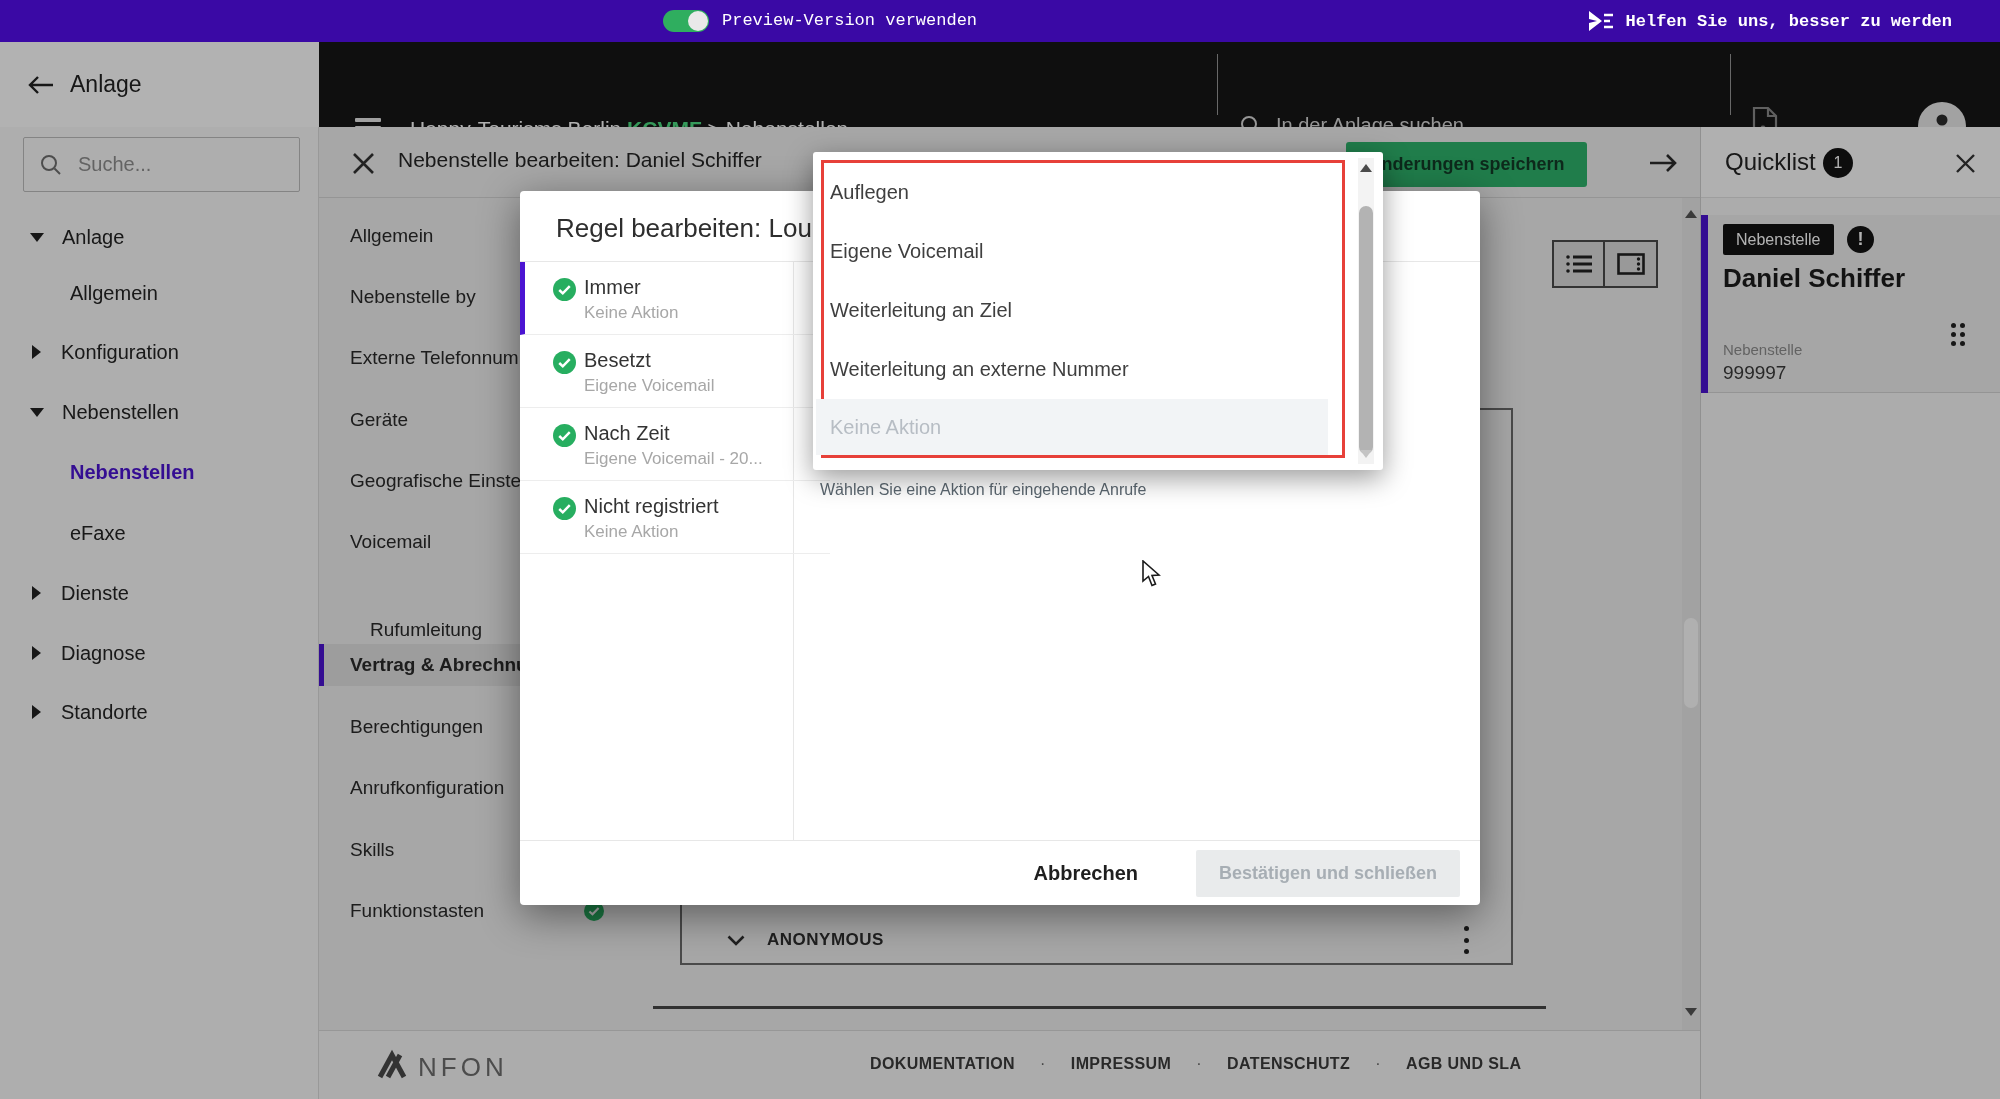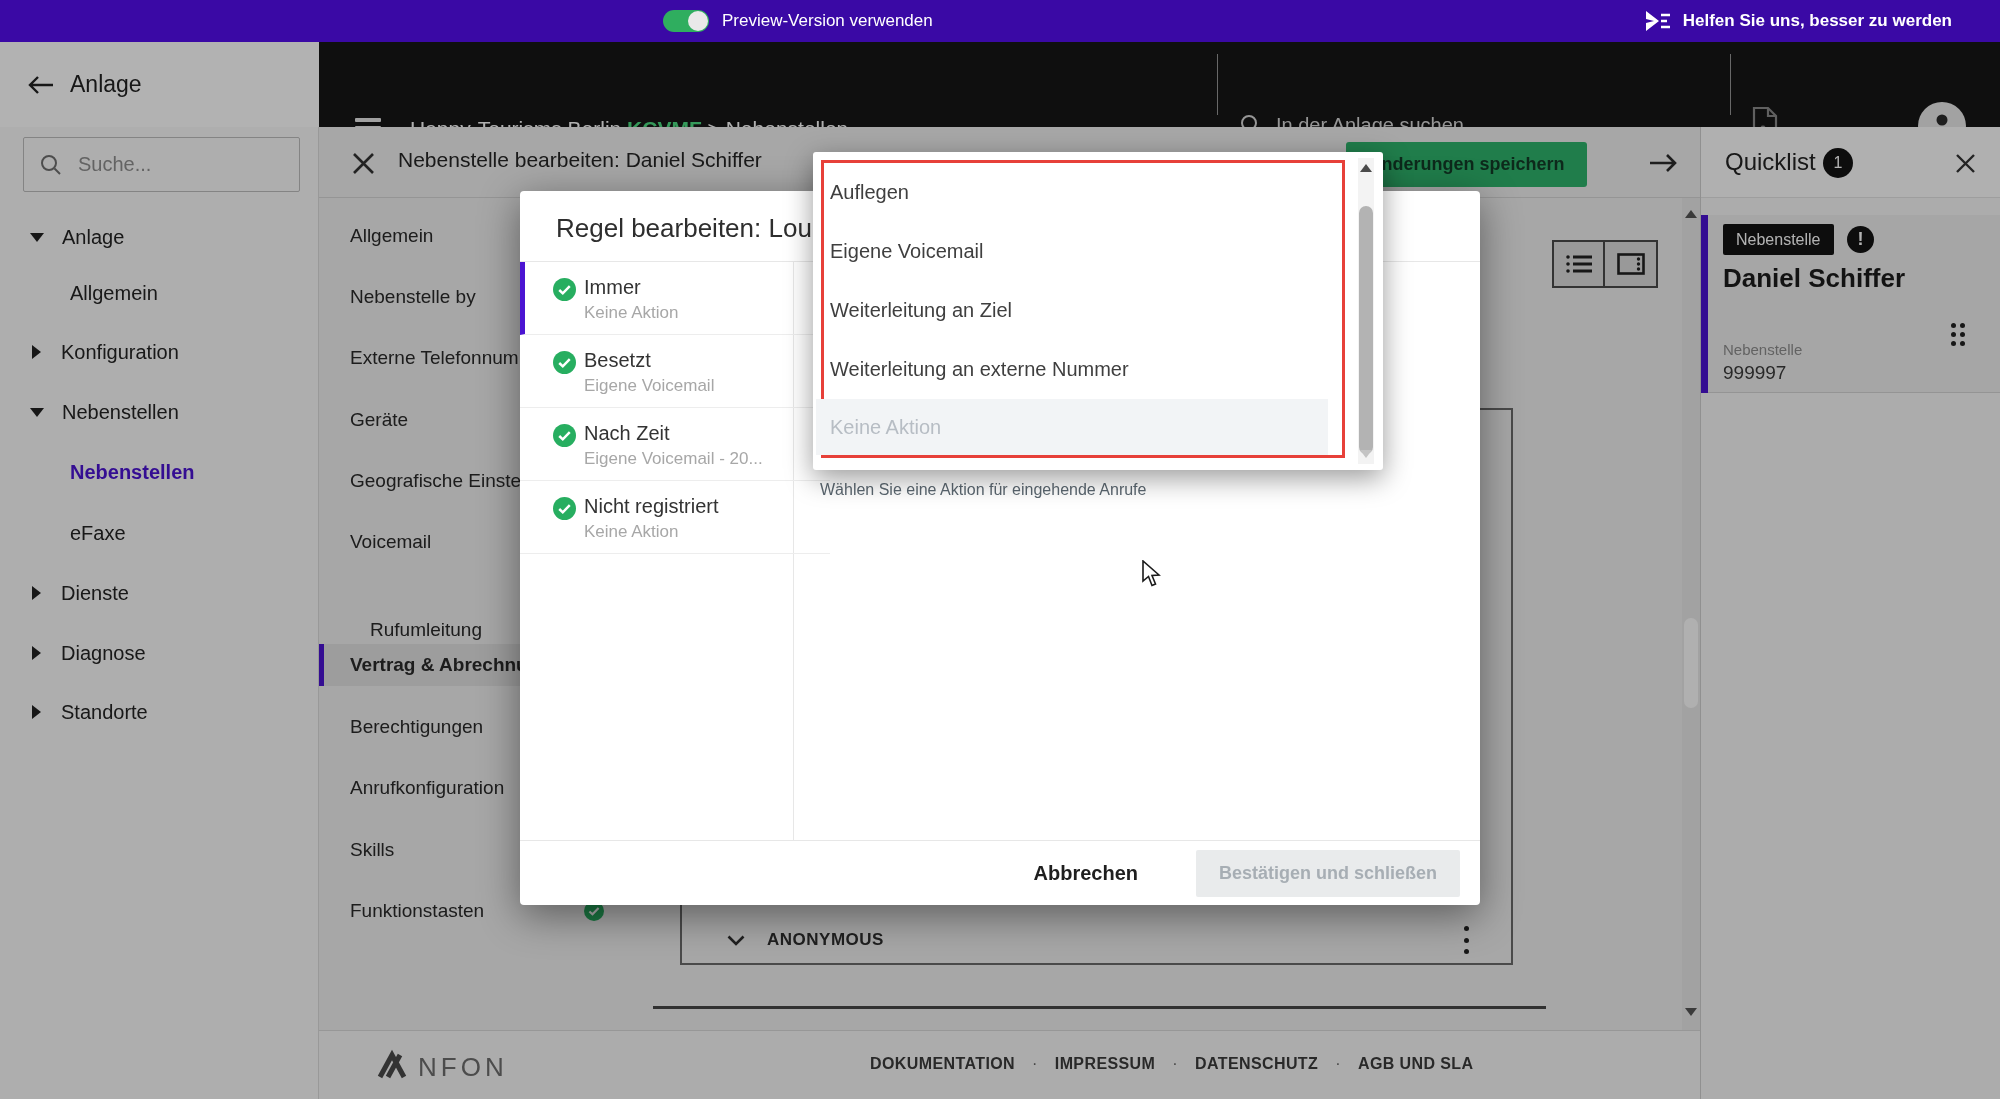--- a/index.html
+++ b/index.html
@@ -5,35 +5,35 @@
   * { margin:0; padding:0; box-sizing:border-box; }
   html,body { background:#555; }
   .screen {
     position:relative; width:2000px; height:1099px; overflow:hidden;
     font-family:"Liberation Sans", sans-serif; background:#efefef;
   }
   .abs { position:absolute; }
   .nowrap { white-space:nowrap; }
 
   
-  .topbar { position:absolute; left:0; top:0; width:2000px; height:42px; background:#3a09a5; z-index:55; }
+  .topbar { position:absolute; left:0; top:0; width:2000px; height:42px; background:#3a09a5; z-index:55;font-family:Liberation Mono, monospace; }
   .toggle-pill { position:absolute; left:663px; top:10px; width:46px; height:22px; border-radius:11px; background:#2fae5f; }
   .toggle-knob { position:absolute; right:1px; top:1px; width:20px; height:20px; border-radius:50%; background:#e9e9e9; }
   .topbar-label { position:absolute; top:11px; font-size:17px; color:#fff; white-space:nowrap; }
   .help-wrap { position:absolute; right:48px; top:9px; display:flex; align-items:center; gap:12px; color:#fff; font-weight:700; font-size:17px; }
 
   
   .header { position:absolute; left:0; top:42px; width:2000px; height:85px; background:#161616; }
   .anlage-header { position:absolute; left:0; top:0; width:319px; height:85px; background:#ffffff; display:flex; align-items:center; gap:16px; padding-left:28px; color:#222; font-size:23px; }
   .hamburger { position:absolute; left:355px; top:76px; width:26px; height:20px; display:flex; flex-direction:column; justify-content:space-between; cursor:pointer; }
   .hamburger div { height:3.5px; background:#e6e6e6; border-radius:1px; }
   .breadcrumb { position:absolute; left:410px; top:75px; font-size:21px; color:#fdfdfd; white-space:nowrap; }
   .bc-green { color:#4cdc81; font-weight:600; }
   .hdr-divider { position:absolute; top:12px; width:1px; height:61px; background:rgba(255,255,255,0.55); }
-  .hdr-search { position:absolute; left:1240px; top:72px; display:flex; align-items:flex-start; gap:14px; color:#d7d7d7; font-size:20px; white-space:nowrap; }
+  .hdr-search { position:absolute; left:1240px; top:72px; display:flex; align-items:center; gap:14px; color:#d7d7d7; font-size:20px; white-space:nowrap; }
   .avatar { position:absolute; left:1918px; top:60px; width:48px; height:48px; border-radius:50%; background:#e8e8e8; display:flex; align-items:center; justify-content:center; }
 
   
   .sidebar { position:absolute; left:0; top:127px; width:319px; height:972px; background:#fafafa; border-right:1px solid #dcdcdc; }
   .side-search { position:absolute; left:23px; top:10px; width:277px; height:55px; border:1px solid #bdbdbd; border-radius:2px; display:flex; align-items:center; gap:16px; padding-left:16px; color:#8f8f8f; font-size:20px; background:transparent; }
   .tree-item { position:absolute; left:0; width:319px; height:34px; display:flex; align-items:center; font-size:20px; color:#242424; cursor:pointer; }
   .tri-down { width:0; height:0; border-left:7px solid transparent; border-right:7px solid transparent; border-top:9px solid #222; margin-left:30px; margin-right:18px; }
   .tri-right { width:0; height:0; border-top:7px solid transparent; border-bottom:7px solid transparent; border-left:9px solid #222; margin-left:32px; margin-right:20px; }
   .tree-indent { margin-left:70px; }
   .tree-selected { color:#4b14d2; font-weight:700; }
@@ -52,21 +52,21 @@
   .main-scrollbar { position:absolute; left:1682px; top:198px; width:18px; height:832px; background:#e9e9e9; }
   .sb-thumb { position:absolute; left:2px; top:420px; width:14px; height:90px; background:#fdfdfd; border-radius:7px; }
   .tri-up-sm { width:0; height:0; border-left:6px solid transparent; border-right:6px solid transparent; border-bottom:8px solid #555; position:absolute; left:3px; top:12px; }
   .tri-dn-sm { width:0; height:0; border-left:6px solid transparent; border-right:6px solid transparent; border-top:8px solid #555; position:absolute; left:3px; bottom:14px; }
   .view-toggle { position:absolute; left:1552px; top:240px; display:flex; }
   .view-toggle .vt-cell { width:53px; height:48px; border:2px solid #4a4a4a; background:#dcdcdc; display:flex; align-items:center; justify-content:center; cursor:pointer; }
   .view-toggle .vt-cell + .vt-cell { border-left:none; }
 
   
   .footer { position:absolute; left:319px; top:1030px; width:1381px; height:69px; background:#f6f6f6; border-top:1px solid #d8d8d8; }
-  .footer-links { position:absolute; left:551px; top:24px; display:flex; gap:17px; font-size:16px; font-weight:600; color:#3c3c3c; letter-spacing:0.4px; white-space:nowrap; }
+  .footer-links { position:absolute; left:551px; top:24px; display:flex; gap:25px; font-size:16px; font-weight:600; color:#3c3c3c; letter-spacing:0.4px; white-space:nowrap; }
   .footer-links .dot { color:#666; font-weight:400; }
   .locale { position:absolute; left:1593px; top:22px; display:flex; align-items:center; gap:8px; font-size:17px; color:#333; }
 
   
   .quicklist { position:absolute; left:1700px; top:127px; width:300px; height:972px; background:#f7f7f7; border-left:1px solid #cfcfcf; }
   .ql-header { position:absolute; left:0; top:0; width:300px; height:71px; background:#fcfcfc; border-bottom:1px solid #e2e2e2; }
   .ql-title { position:absolute; left:24px; top:21px; font-size:24px; color:#242424; }
   .ql-badge { position:absolute; left:122px; top:21px; width:30px; height:30px; border-radius:50%; background:#131313; color:#fff; font-size:16px; display:flex; align-items:center; justify-content:center; }
   .ql-card { position:absolute; left:0; top:88px; width:300px; height:178px; background:#eeeeee; border-bottom:1px solid #d5d5d5; }
   .ql-bar { position:absolute; left:0; top:0; width:7px; height:178px; background:#4b14d2; }

